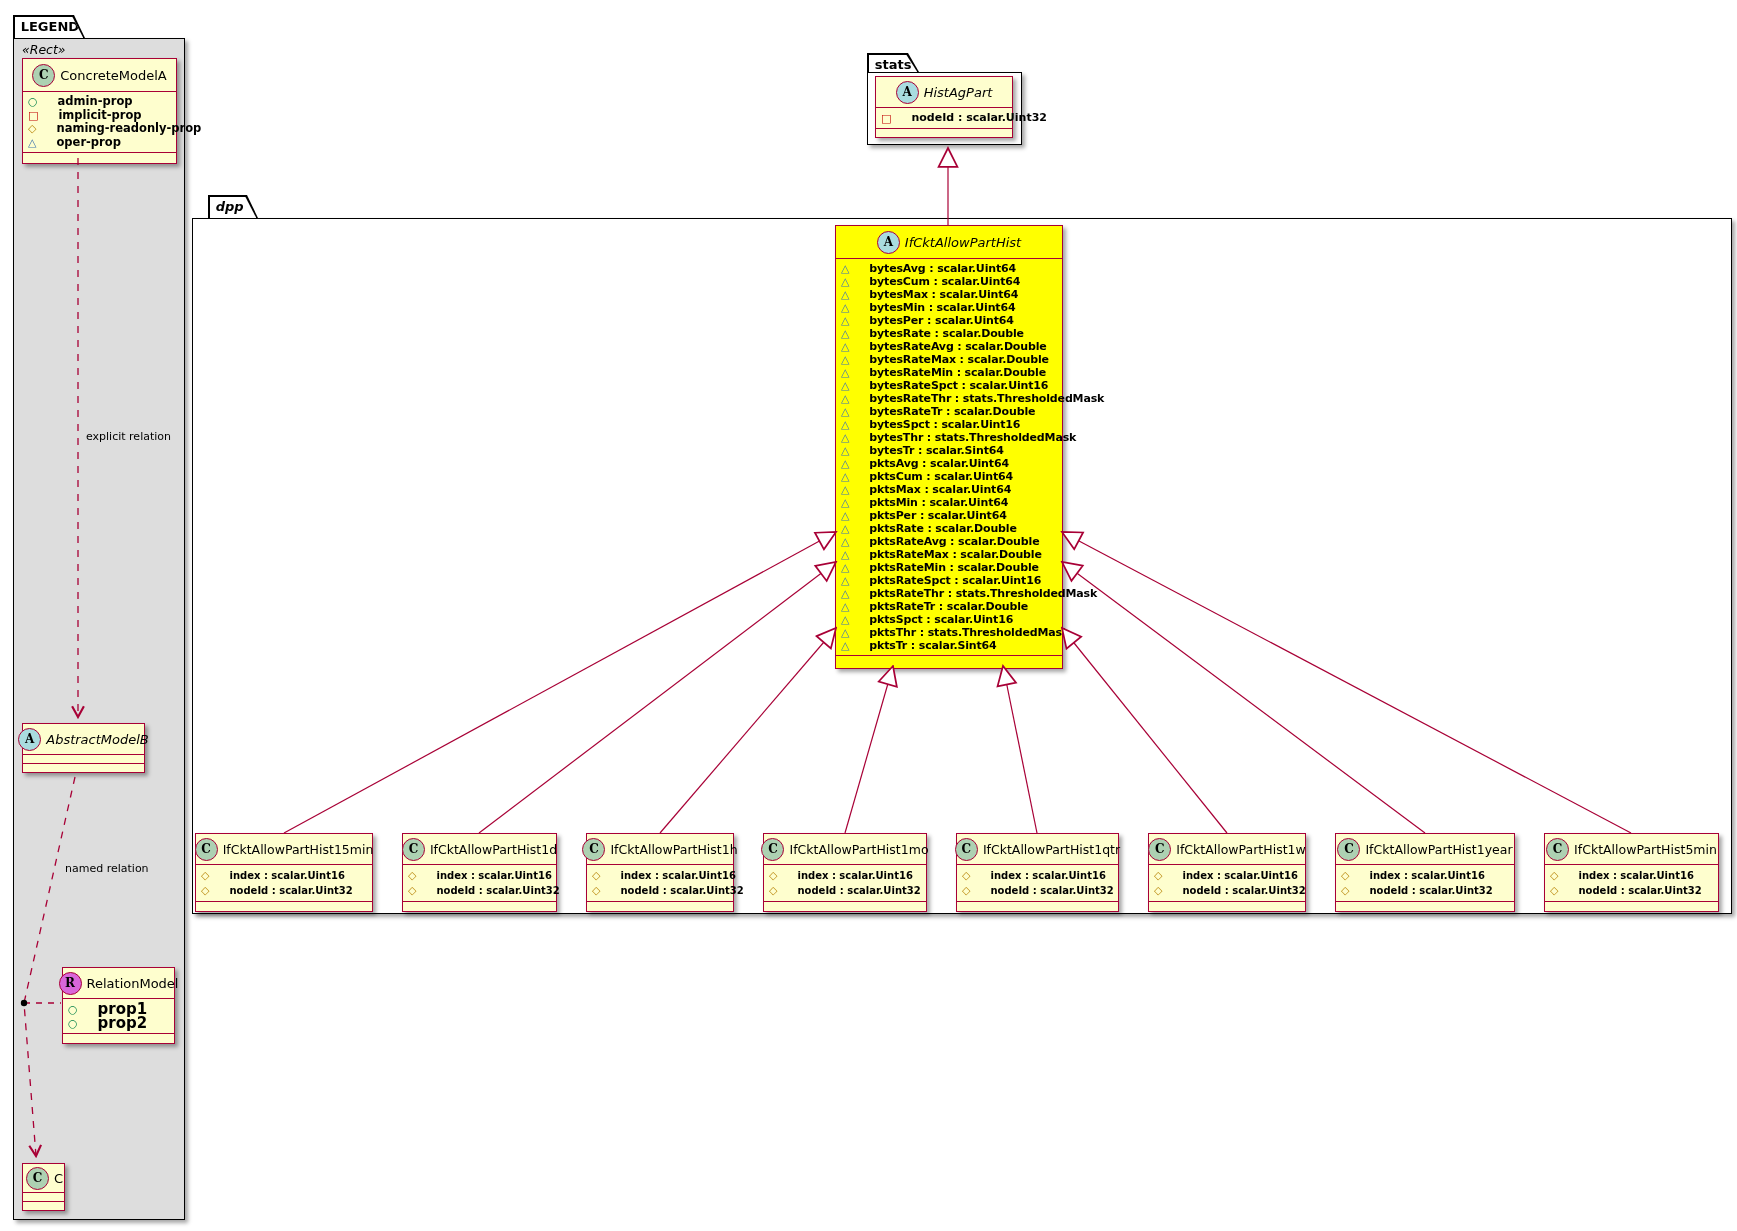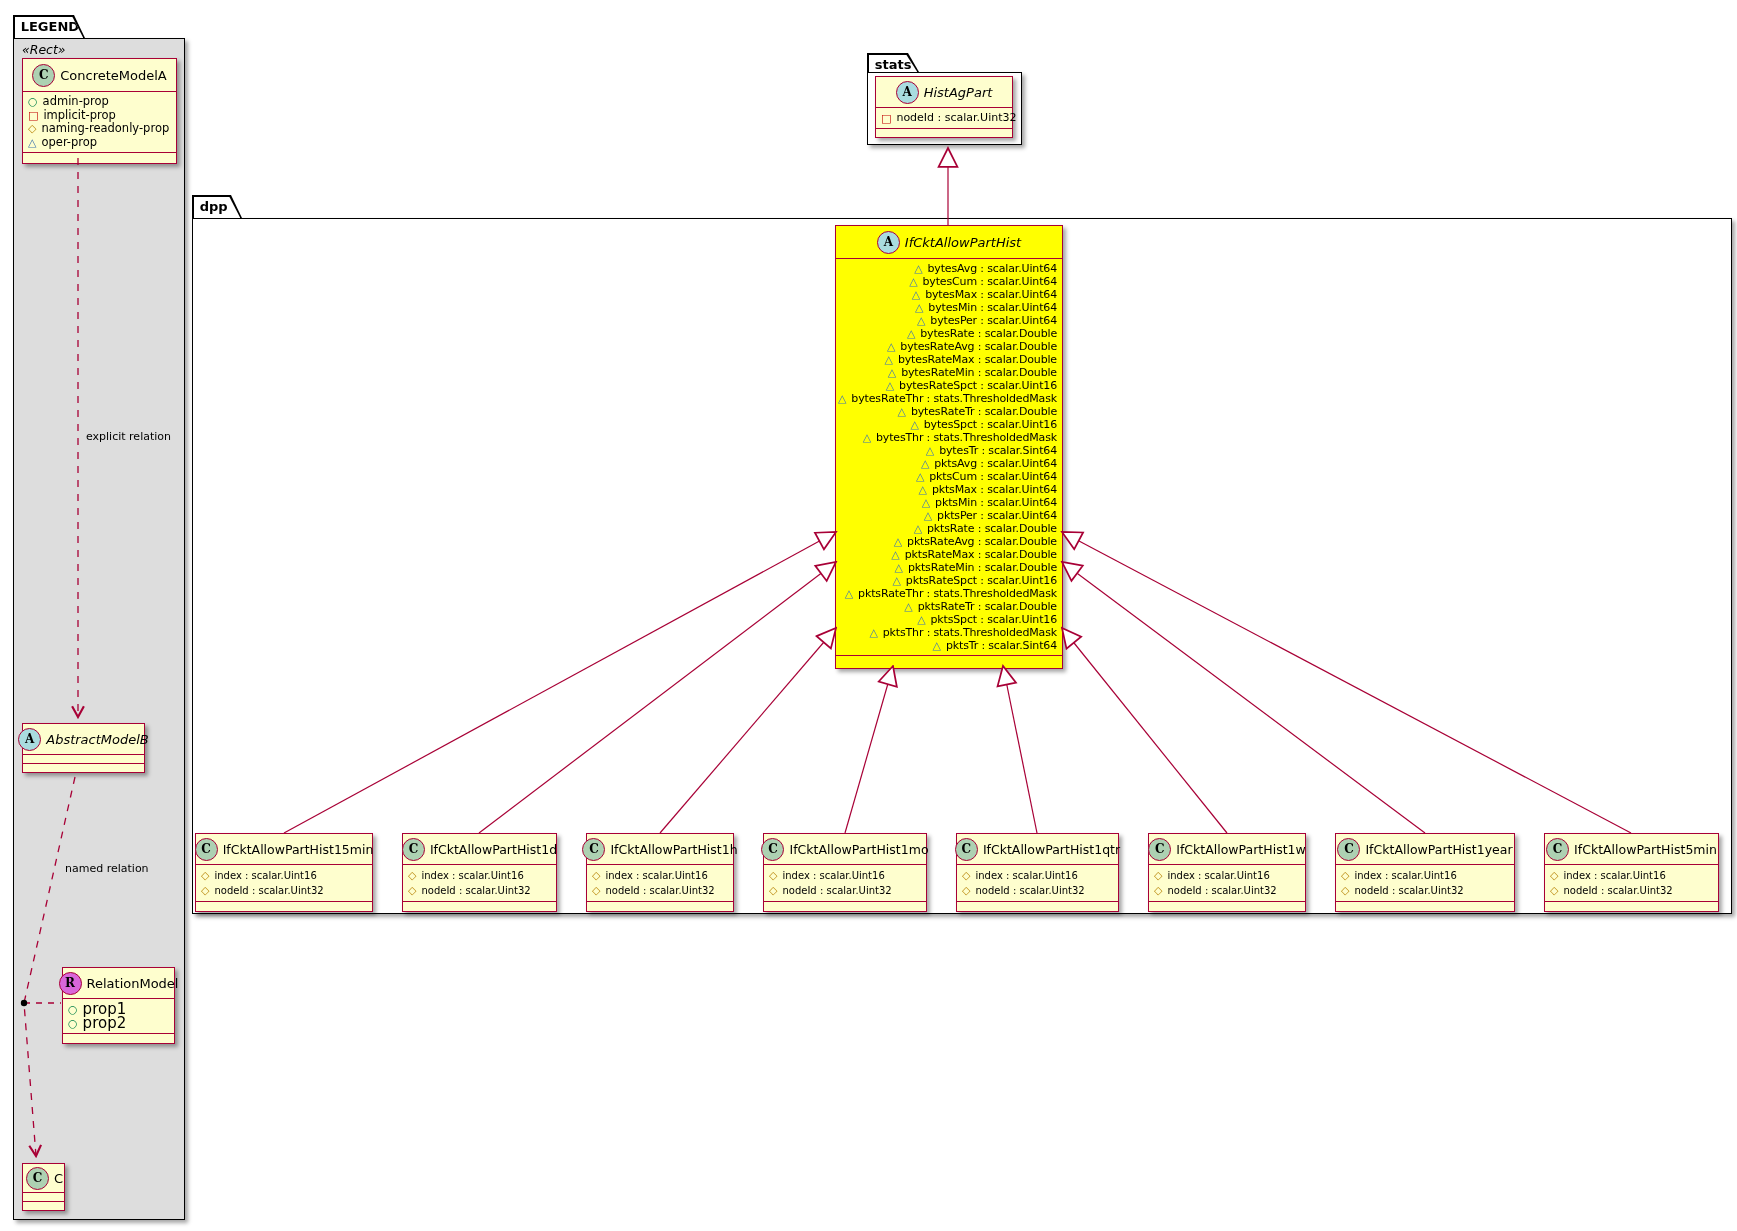--- a/index.html
+++ b/index.html
@@ -18,37 +18,37 @@
   .tab{position:absolute;background:#000;
        clip-path:polygon(0 0,calc(100% - 11px) 0,100% 100%,0 100%);}
   .tab .tin{position:absolute;left:1.7px;top:1.7px;right:1.7px;bottom:0;background:#fff;
        clip-path:polygon(0 0,calc(100% - 11px) 0,100% 100%,0 100%);
        font-weight:bold;font-size:13px;padding:2px 14px 0 6px;white-space:nowrap;}
   #legend-body{left:13px;top:38px;width:170px;height:1180px;background:var(--legend-fill);}
   #legend-tab{left:13px;top:15px;width:72px;height:23px;}
   #stats-body{left:867px;top:72px;width:153px;height:71px;}
   #stats-tab{left:867px;top:53px;width:52px;height:19px;}
   #dpp-body{left:192px;top:218px;width:1538px;height:694px;}
-  #dpp-tab{left:192px;top:195px;width:50px;height:23px;}
+  #dpp-tab{left:208px;top:195px;width:50px;height:23px;font-style:italic;}
 
   
   .uclass{position:absolute;background:var(--class-fill);border:1.5px solid var(--accent);
           box-shadow:3px 3px 4px rgba(0,0,0,.35);box-sizing:border-box;}
   .uclass.hl{background:var(--highlight-fill);}
   .hdr{display:flex;align-items:center;justify-content:center;gap:5px;
        padding:3px 4px;white-space:nowrap;font-size:13px;}
   .iname{font-style:italic;}
   .spot{width:21px;height:21px;border-radius:50%;border:1px solid var(--accent);
         display:flex;align-items:center;justify-content:center;flex:none;
         font-family:"DejaVu Serif","Liberation Serif",serif;font-weight:bold;font-size:12px;}
   .spot-c{background:var(--spot-class);} .spot-a{background:var(--spot-abstract);}
   .spot-r{background:var(--spot-relation);}
   .fields,.methods{border-top:1px solid var(--accent);}
   .fields{padding:3px 5px;}
-  .prow{display:flex;align-items:center;gap:5px;white-space:nowrap;}
+  .prow{display:flex;align-items:center;gap:20px;white-space:nowrap;font-weight:bold;}
   .pi{flex:none;font-size:11px;line-height:1;}
   .pi.icon-admin::before,.icons-admin .pi::before{content:"\25CB";color:var(--icon-admin);}
   .pi.icon-implicit::before,.icons-implicit .pi::before{content:"\25A1";color:var(--icon-implicit);}
   .pi.icon-naming::before,.icons-naming .pi::before{content:"\25C7";color:var(--icon-naming);}
   .pi.icon-oper::before,.icons-oper .pi::before{content:"\25B3";color:var(--icon-oper);}
 
   
   #concrete{left:22px;top:58px;width:155px;}
   #concrete .hdr{height:26px;}
   #concrete .prow{font-size:11.5px;line-height:13.5px;}
@@ -70,21 +70,21 @@
 
   
   #histag{left:875px;top:76px;width:138px;}
   #histag .hdr{height:24px;}
   #histag .prow{font-size:11px;line-height:14px;}
   #histag .methods{height:8px;}
 
   
   #parent{left:835px;top:225px;width:228px;}
   #parent .hdr{height:26px;}
-  #parent .prow{font-size:11px;line-height:13px;letter-spacing:-0.15px;justify-content:flex-end;}
+  #parent .prow{font-size:11px;line-height:13px;letter-spacing:-0.15px;}
   #parent .methods{height:12px;}
 
   
   .child{top:833px;}
   .child .hdr{height:24px;font-size:12.5px;}
   .child .prow{font-size:10px;line-height:15px;}
   .child .methods{height:9px;}
   #children .child:nth-of-type(1){left:195px;width:178px;}
   #children .child:nth-of-type(2){left:402px;width:155px;}
   #children .child:nth-of-type(3){left:586px;width:148px;}

